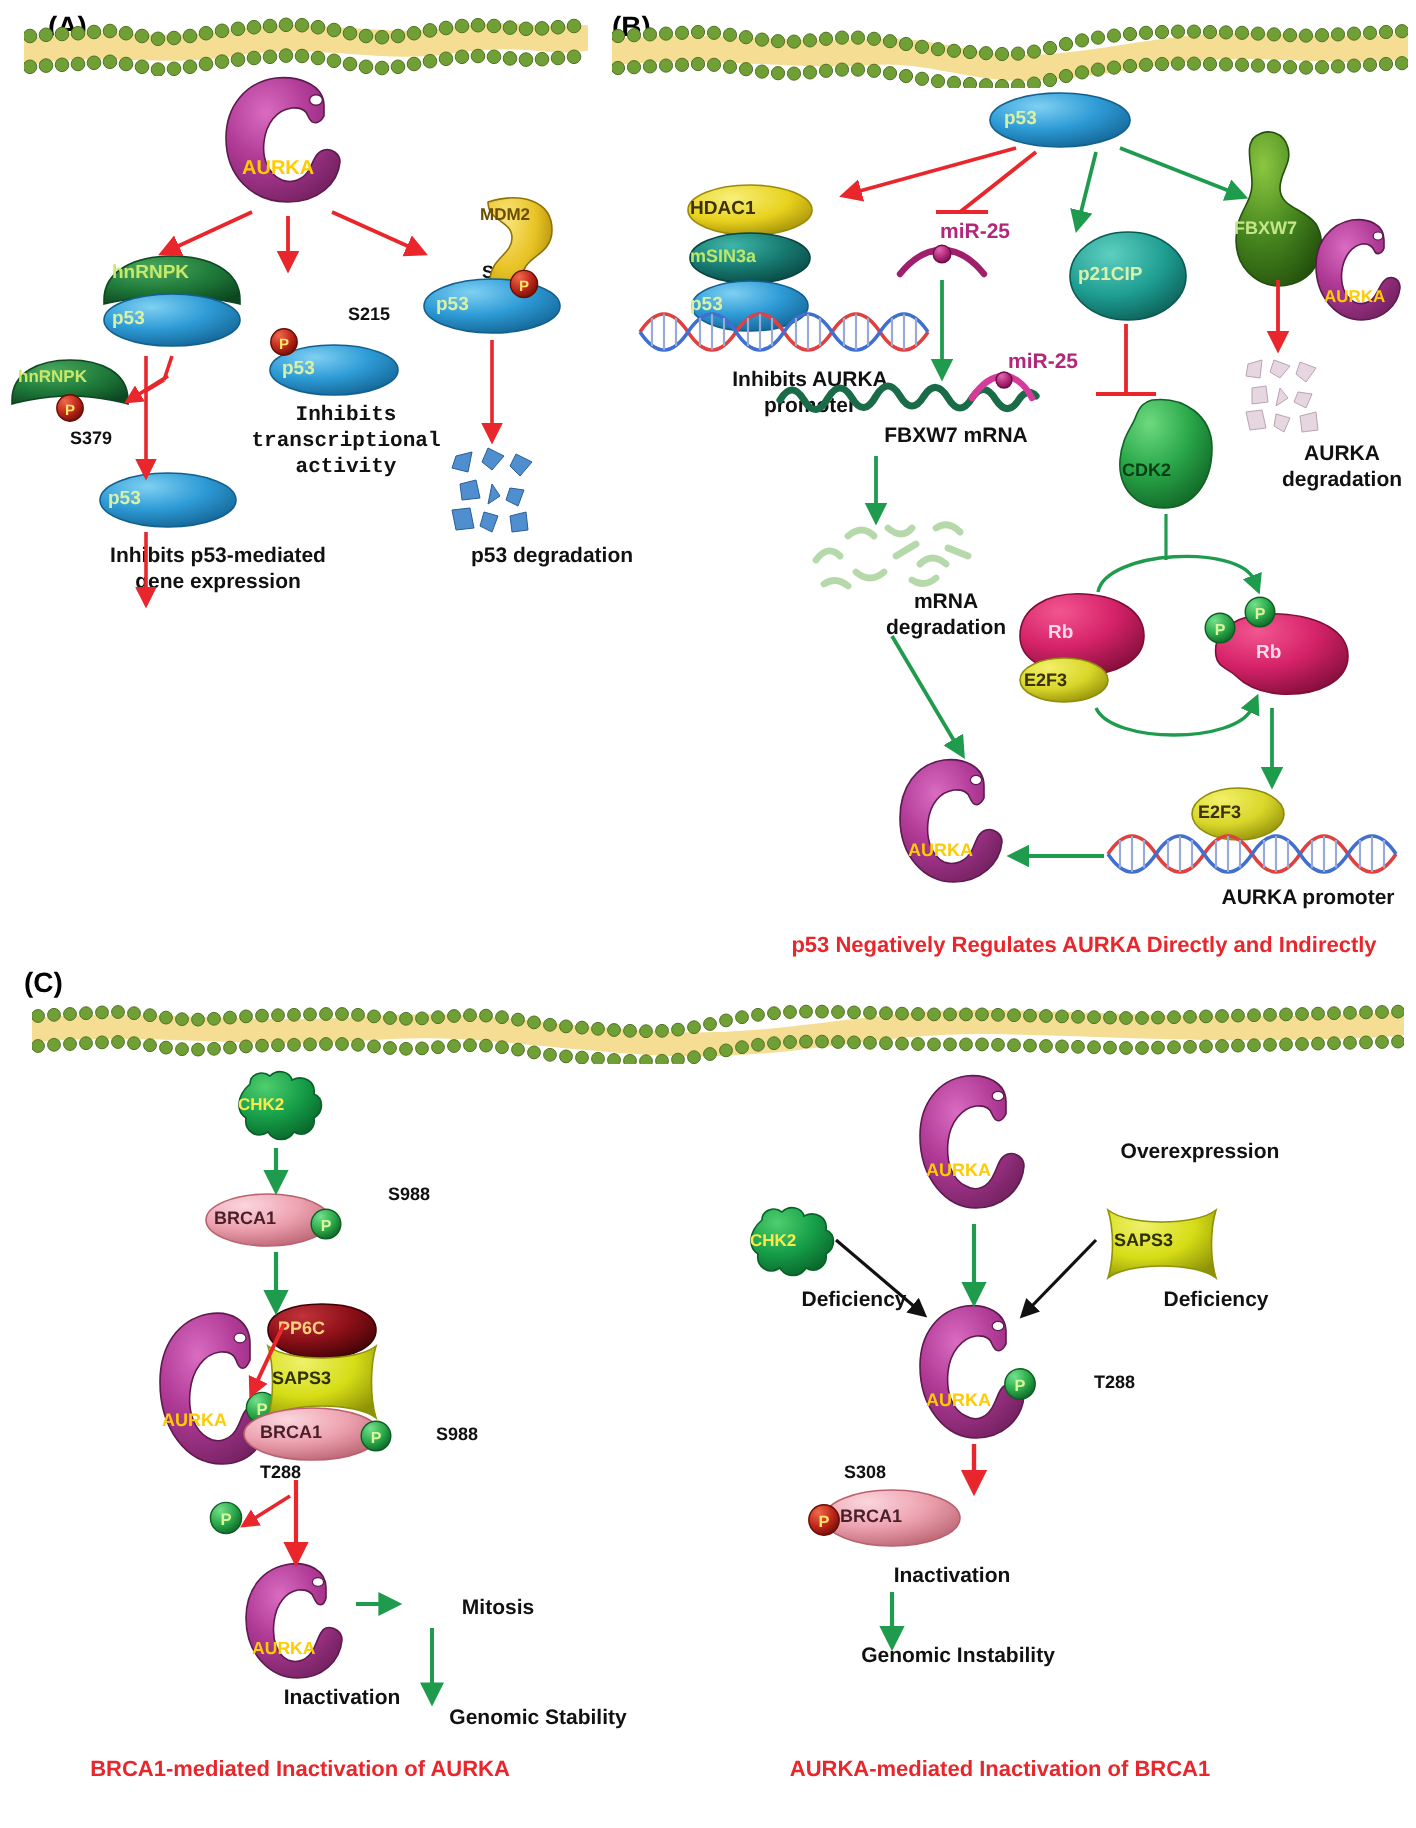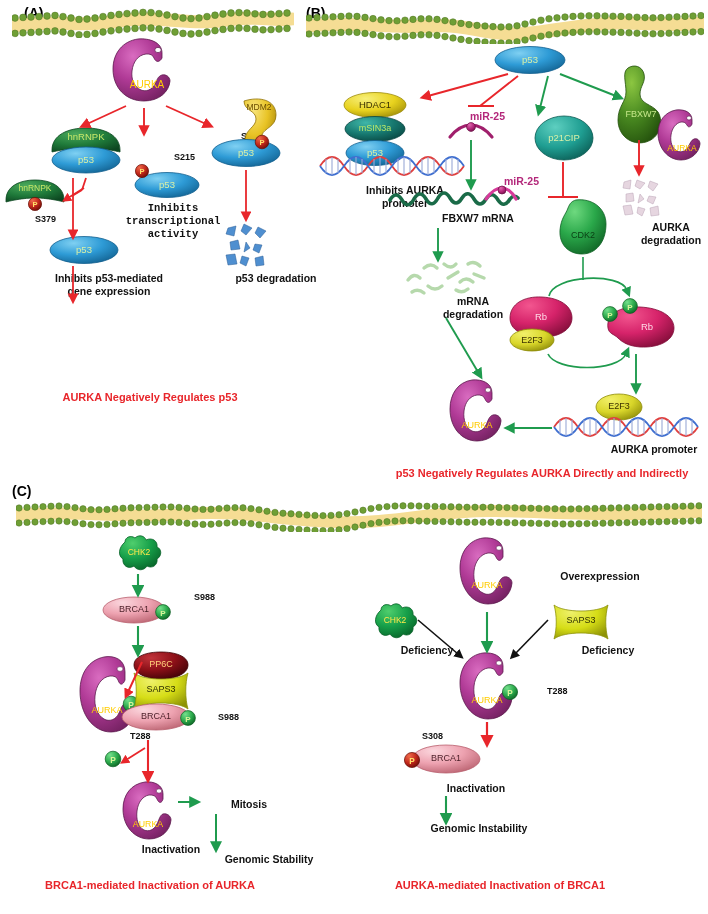--- a/index.html
+++ b/index.html
@@ -41,22 +41,21 @@
     text-align:center;
     line-height:1.35;
     white-space:nowrap;
   }
 
   
   .shape { position:absolute; }
   .shape svg { display:block; overflow:visible; }
   .shape-text {
     position:absolute;
-    font-weight:normal;
-    text-align:center;
+    font-weight:bold;
     white-space:nowrap;
     pointer-events:none;
     line-height:1;
   }
 
   
   .arrows { position:absolute; left:0; top:0; width:708px; height:914px; pointer-events:none; }
 </style>
 </head>
 <body>
@@ -336,21 +335,20 @@
       <path d="M33,22 L40,23 L37,31 L31,28 Z"></path>
       <path d="M4,33 L13,32 L15,42 L6,43 Z"></path>
       <path d="M20,34 L27,36 L24,44 L18,41 Z"></path>
       <path d="M33,36 L41,34 L42,43 L34,44 Z"></path>
     </g>
   </svg>
 </div>
 <div class="lbl" style="left:200px; top:272px; width:100px;">p53 degradation</div>
 
 <div class="caption" style="left:20px; top:390px; width:260px;">
-  <div>AURKA Negatively Regulates p53</div>
 </div>
 
 <div class="panel-letter" style="left:306px; top:5px;">(B)</div>
 
 <div class="membrane" style="left:306px; top:10px;">
   <svg width="398" height="34" viewBox="0 0 398 34">
     <path d="M2,16 C50,11 90,19 130,16 C160,14 180,25 210,24 C245,23 280,12 320,13 C355,14 378,16 396,13" stroke="#f5dd94" stroke-width="13" fill="none" stroke-linecap="round"></path>
     <g fill="#6f9f35" stroke="#4e7322" stroke-width="0.5">
       <circle cx="3" cy="8" r="3.3"></circle>
         <circle cx="11" cy="7.6" r="3.3"></circle>

